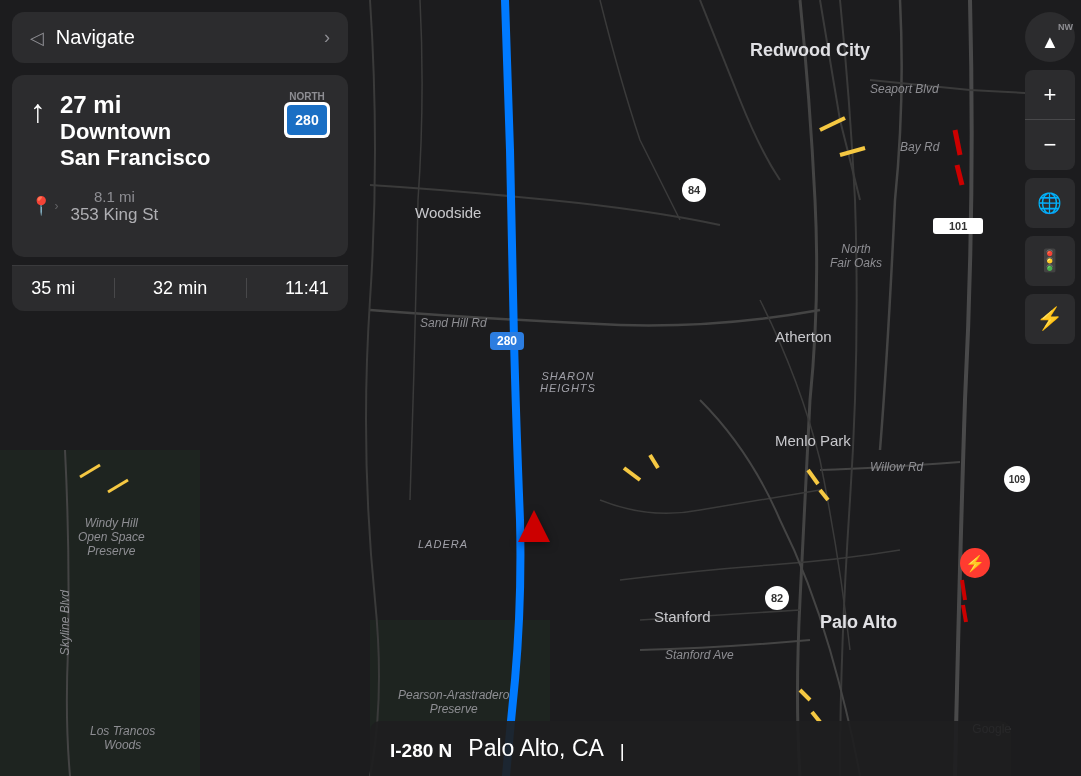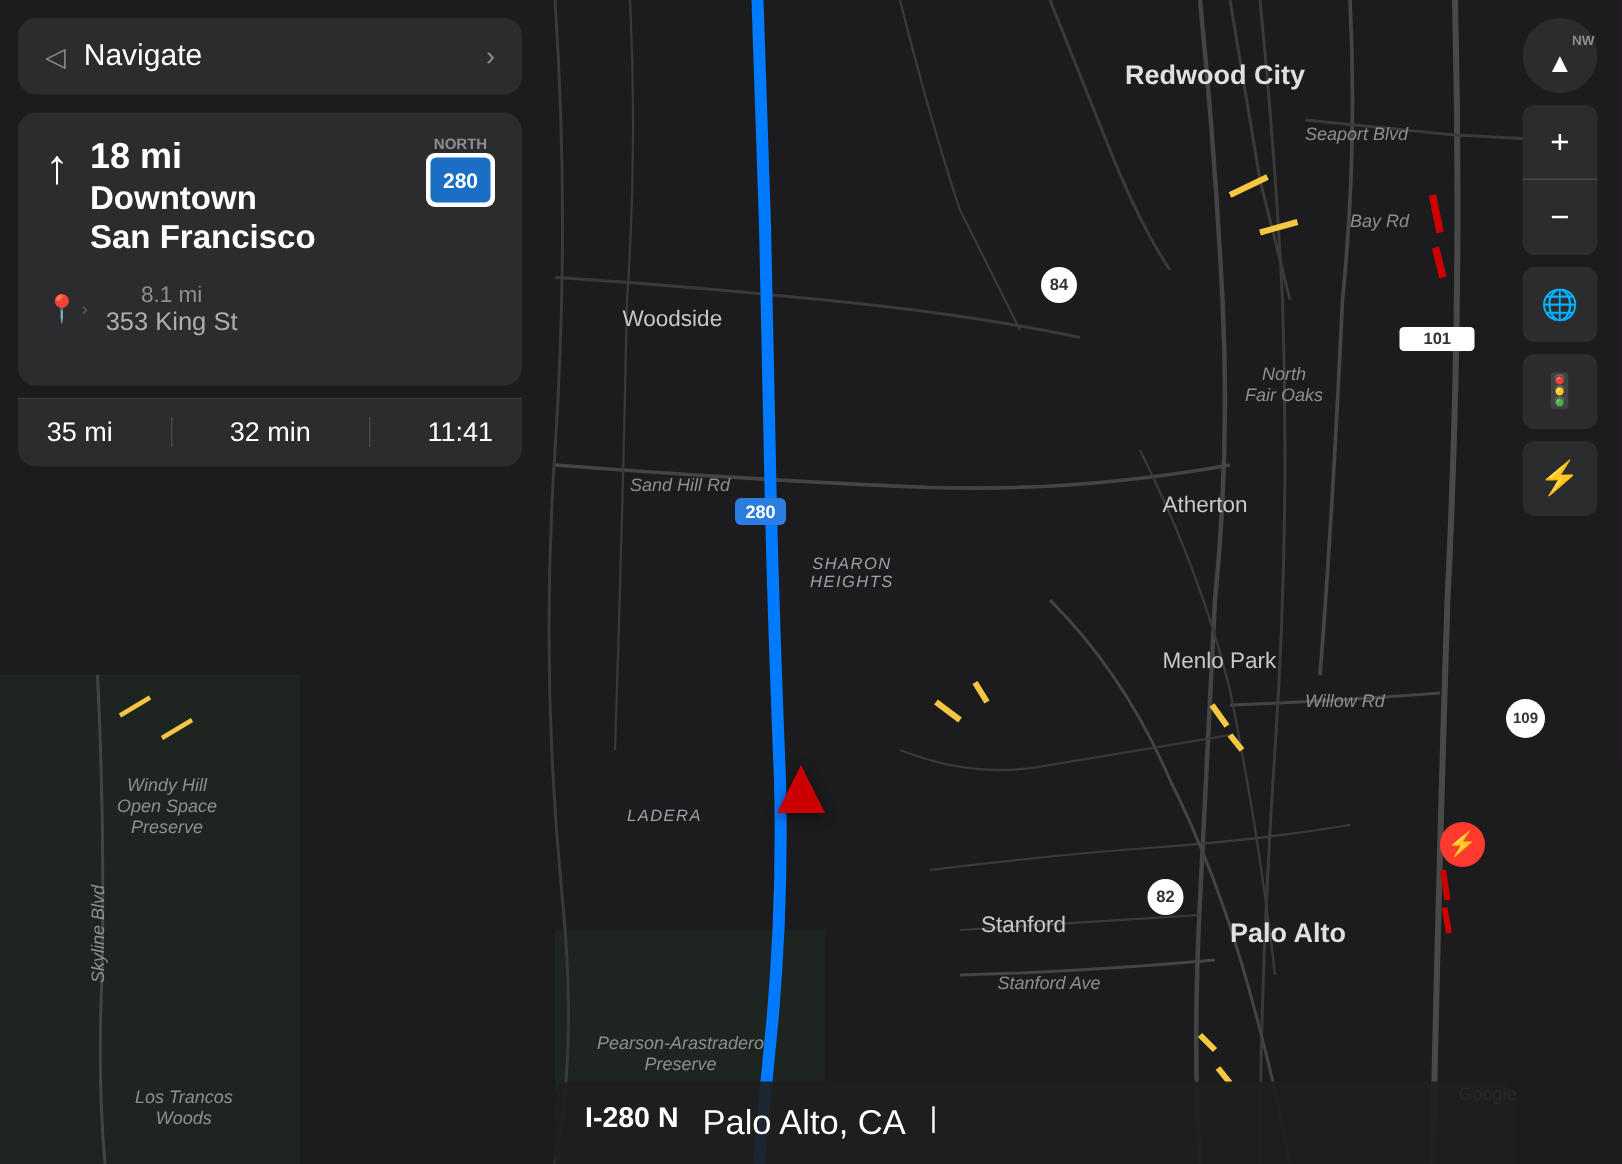--- a/index.html
+++ b/index.html
@@ -242,21 +242,21 @@
     .stat-divider {
       width: 1px;
       height: 20px;
       background: #48484a;
     }
 
     
     #right-controls {
       position: absolute;
       top: 0;
-      right: 11px;
+      right: 1px;
       width: 60px;
       display: flex;
       flex-direction: column;
       align-items: center;
       gap: 8px;
       padding: 12px 8px;
       z-index: 10;
     }
 
     #compass {
@@ -325,21 +325,21 @@
     
     #bottom-bar {
       position: absolute;
       bottom: 0;
       left: 370px;
       right: 70px;
       background: rgba(30,30,32,0.92);
       border-radius: 10px 10px 0 0;
       padding: 14px 20px;
       display: flex;
-      align-items: flex-start;
+      align-items: flex-end;
       gap: 16px;
       z-index: 10;
     }
 
     #bottom-route-label {
       color: #fff;
       font-size: 19px;
       font-weight: 700;
     }
 
@@ -514,21 +514,21 @@
   <div class="map-label map-label-large" style="left:820px; top:612px;">Palo Alto</div>
   <div class="map-label map-label-small" style="left:78px; top:516px; text-align:center; font-style:italic; color:#8e8e93;">Windy Hill<br>Open Space<br>Preserve</div>
   <div class="map-label map-label-small" style="left:398px; top:688px; text-align:center; font-style:italic; color:#8e8e93;">Pearson-Arastradero<br>Preserve</div>
   <div class="map-label map-label-small" style="left:90px; top:724px; text-align:center; font-style:italic; color:#8e8e93;">Los Trancos<br>Woods</div>
   <div class="map-label map-label-small" style="left:900px; top:140px; font-style:italic;">Bay Rd</div>
   <div class="map-label map-label-small" style="left:420px; top:316px; font-style:italic;">Sand Hill Rd</div>
   <div class="map-label map-label-small" style="left:870px; top:460px; font-style:italic;">Willow Rd</div>
   <div class="map-label map-label-small" style="left:665px; top:648px; font-style:italic;">Stanford Ave</div>
   <div class="map-label map-label-small" style="left:58px; top:590px; font-style:italic; writing-mode:vertical-rl; transform:rotate(180deg);">Skyline Blvd</div>
 
-  <div style="position:absolute; left:682px; top:178px; background:#fff; border-radius:50%; width:24px; height:24px; display:flex; align-items:center; justify-content:center; font-size:11px; font-weight:700; color:#333;margin-left:12px;">84</div>
+  <div style="position:absolute; left:682px; top:178px; background:#fff; border-radius:50%; width:24px; height:24px; display:flex; align-items:center; justify-content:center; font-size:11px; font-weight:700; color:#333;">84</div>
 
   <div style="position:absolute; left:933px; top:218px; background:#fff; border-radius:3px; padding:2px 16px; font-size:11px; font-weight:700; color:#333;">101</div>
 
   <div style="position:absolute; left:490px; top:332px; background:#2c7de0; border-radius:4px; padding:2px 7px; font-size:12px; font-weight:700; color:#fff;">280</div>
 
   <div style="position:absolute; left:765px; top:586px; background:#fff; border-radius:50%; width:24px; height:24px; display:flex; align-items:center; justify-content:center; font-size:11px; font-weight:700; color:#333;">82</div>
 
   <div style="position:absolute; left:1004px; top:466px; background:#fff; border-radius:50%; width:26px; height:26px; display:flex; align-items:center; justify-content:center; font-size:10px; font-weight:700; color:#333;">109</div>
 
   <div id="car-marker"></div>
@@ -549,21 +549,21 @@
     </div>
     <span id="navigate-arrow">›</span>
   </div>
 
   <div id="route-info">
 
     <div id="route-header">
       <div id="route-header-left">
         <span id="up-arrow">↑</span>
         <div id="distance-destination">
-          <span id="distance-mi">18 mi</span>
+          <span id="distance-mi">27 mi</span>
           <span id="destination-name">Downtown<br>San Francisco</span>
         </div>
       </div>
       <div id="route-badge">
         <span id="badge-north">NORTH</span>
         <div id="badge-shield">
           <div id="badge-shield-inner">
             <span id="badge-route-num">280</span>
           </div>
         </div>

